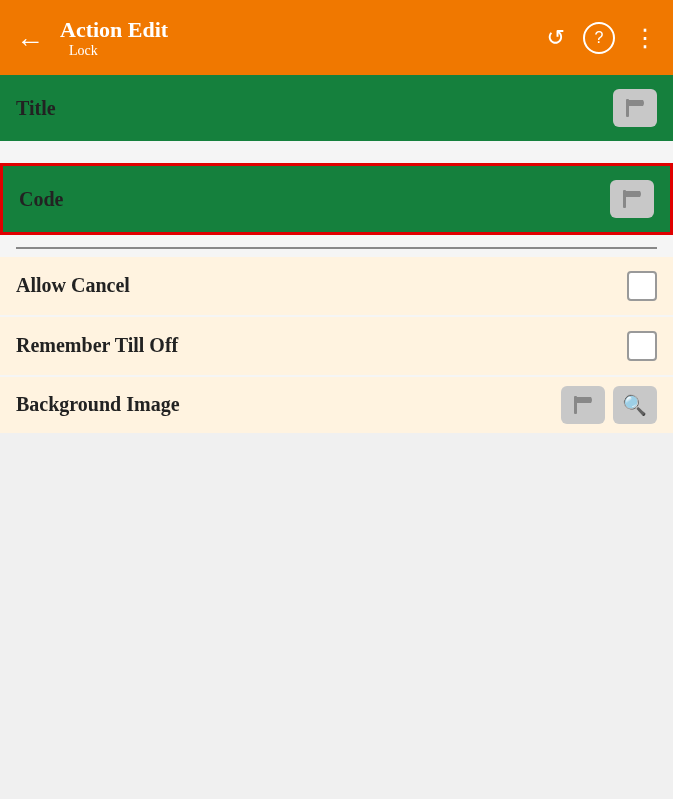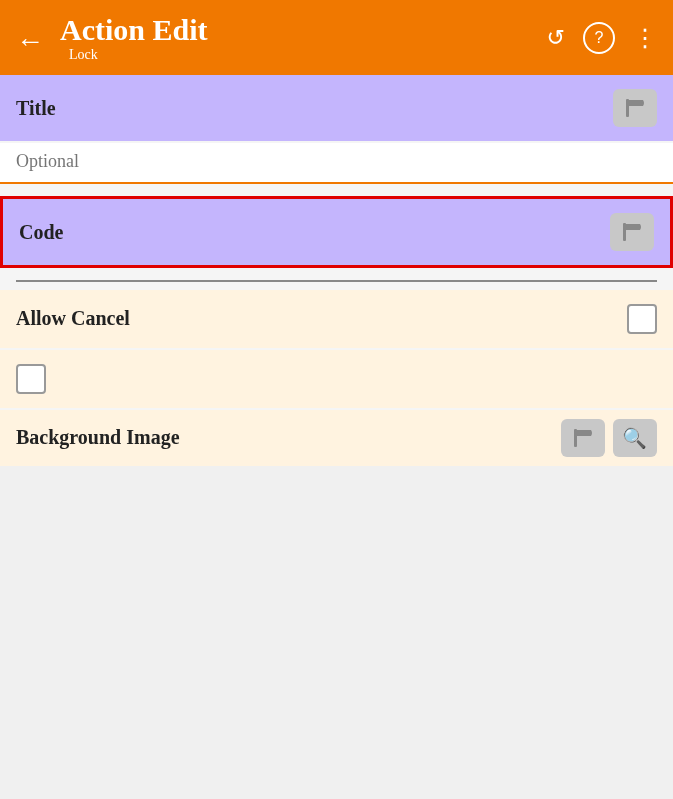--- a/index.html
+++ b/index.html
@@ -32,21 +32,21 @@
       cursor: pointer;
       margin-right: 4px;
     }
 
     .header-title-group {
       flex: 1;
     }
 
     .header-title {
       color: white;
-      font-size: 30px;
+      font-size: 22px;
       font-weight: bold;
       font-family: 'Comic Sans MS', cursive;
     }
 
     .header-subtitle {
       color: white;
       font-size: 14px;
       font-family: 'Comic Sans MS', cursive;
       margin-left: 9px;
     }
@@ -68,21 +68,21 @@
     }
 
     
     .content {
       background: #f5f5f5;
       padding: 0;
     }
 
     
     .field-row {
-      background: #c4b5fd;
+      background: #15803d;
       margin: 0 0 2px 0;
       padding: 14px 16px;
       display: flex;
       align-items: center;
       justify-content: space-between;
       min-height: 56px;
     }
 
     .field-row.highlighted {
       border: 3px solid #e00000;
@@ -206,42 +206,40 @@
   <div class="field-row">
     <span class="field-label">Title</span>
     <button class="field-icon-btn">
       <svg class="flag-shape" viewBox="0 0 22 20" fill="none" xmlns="http://www.w3.org/2000/svg">
         <rect x="2" y="1" width="3" height="18" rx="1" fill="#888"></rect>
         <path d="M5 2 H19 Q21 5 19 8 H5 Z" fill="#888"></path>
       </svg>
     </button>
   </div>
 
-  <div class="optional-row">
-    <input class="optional-input" type="text" placeholder="Optional" style="">
-  </div>
-
-  <div class="field-row highlighted" style="margin-top:12px;">
+
+  <div class="field-row highlighted" style="margin-top:22px;">
     <span class="field-label">Code</span>
     <button class="field-icon-btn">
       <svg class="flag-shape" viewBox="0 0 22 20" fill="none" xmlns="http://www.w3.org/2000/svg">
         <rect x="2" y="1" width="3" height="18" rx="1" fill="#888"></rect>
         <path d="M5 2 H19 Q21 5 19 8 H5 Z" fill="#888"></path>
       </svg>
     </button>
   </div>
 
   <div class="divider" style="margin-top: 12px; margin-bottom: 8px;"></div>
 
   <div class="checkbox-row">
     <span class="field-label">Allow Cancel</span>
     <div class="checkbox-box"></div>
   </div>
 
   <div class="checkbox-row">
+    <span class="field-label">Remember Till Off</span>
     <div class="checkbox-box"></div>
   </div>
 
 
   <div class="bg-image-row">
     <span class="field-label">Background Image</span>
     <div class="bg-icons">
       <button class="field-icon-btn">
         <svg class="flag-shape" viewBox="0 0 22 20" fill="none" xmlns="http://www.w3.org/2000/svg">
           <rect x="2" y="1" width="3" height="18" rx="1" fill="#888"></rect>

